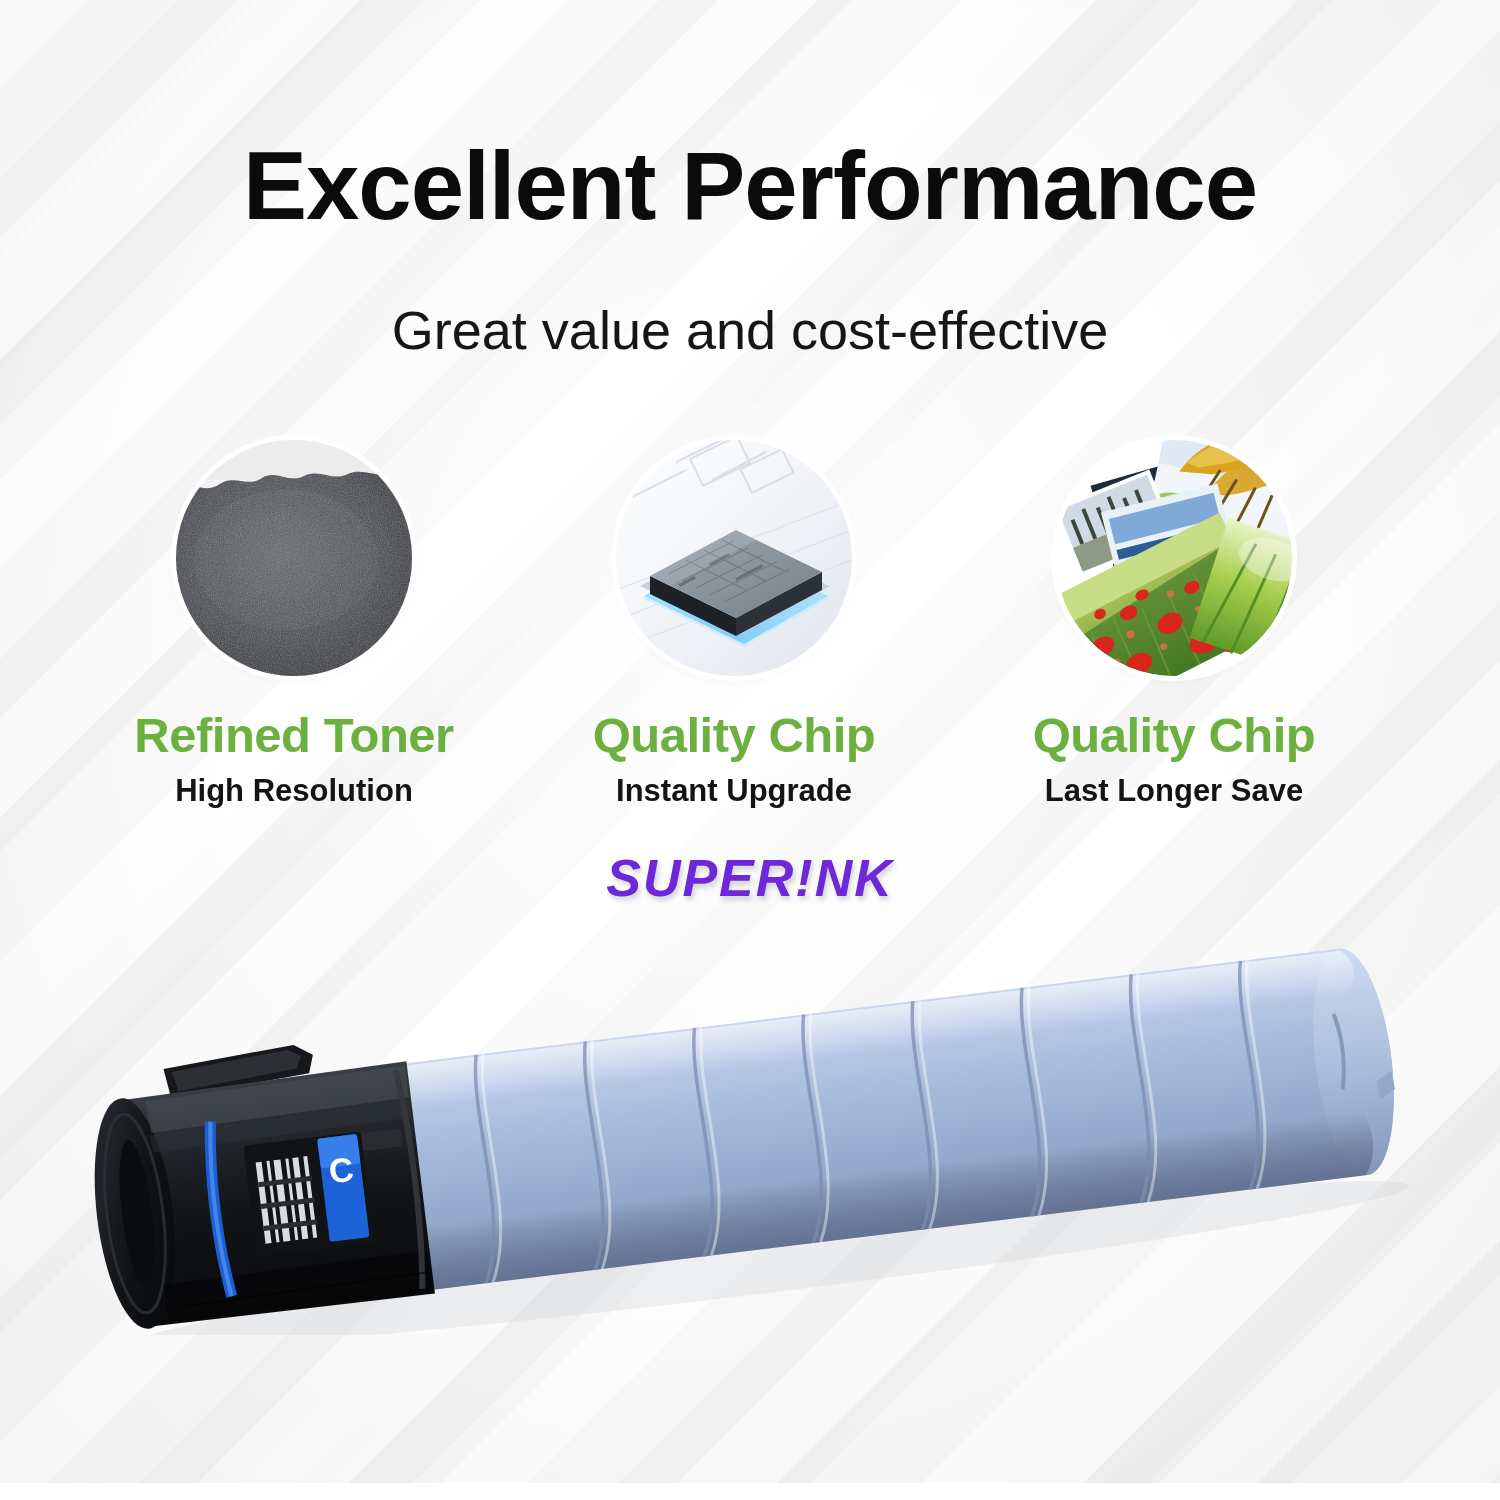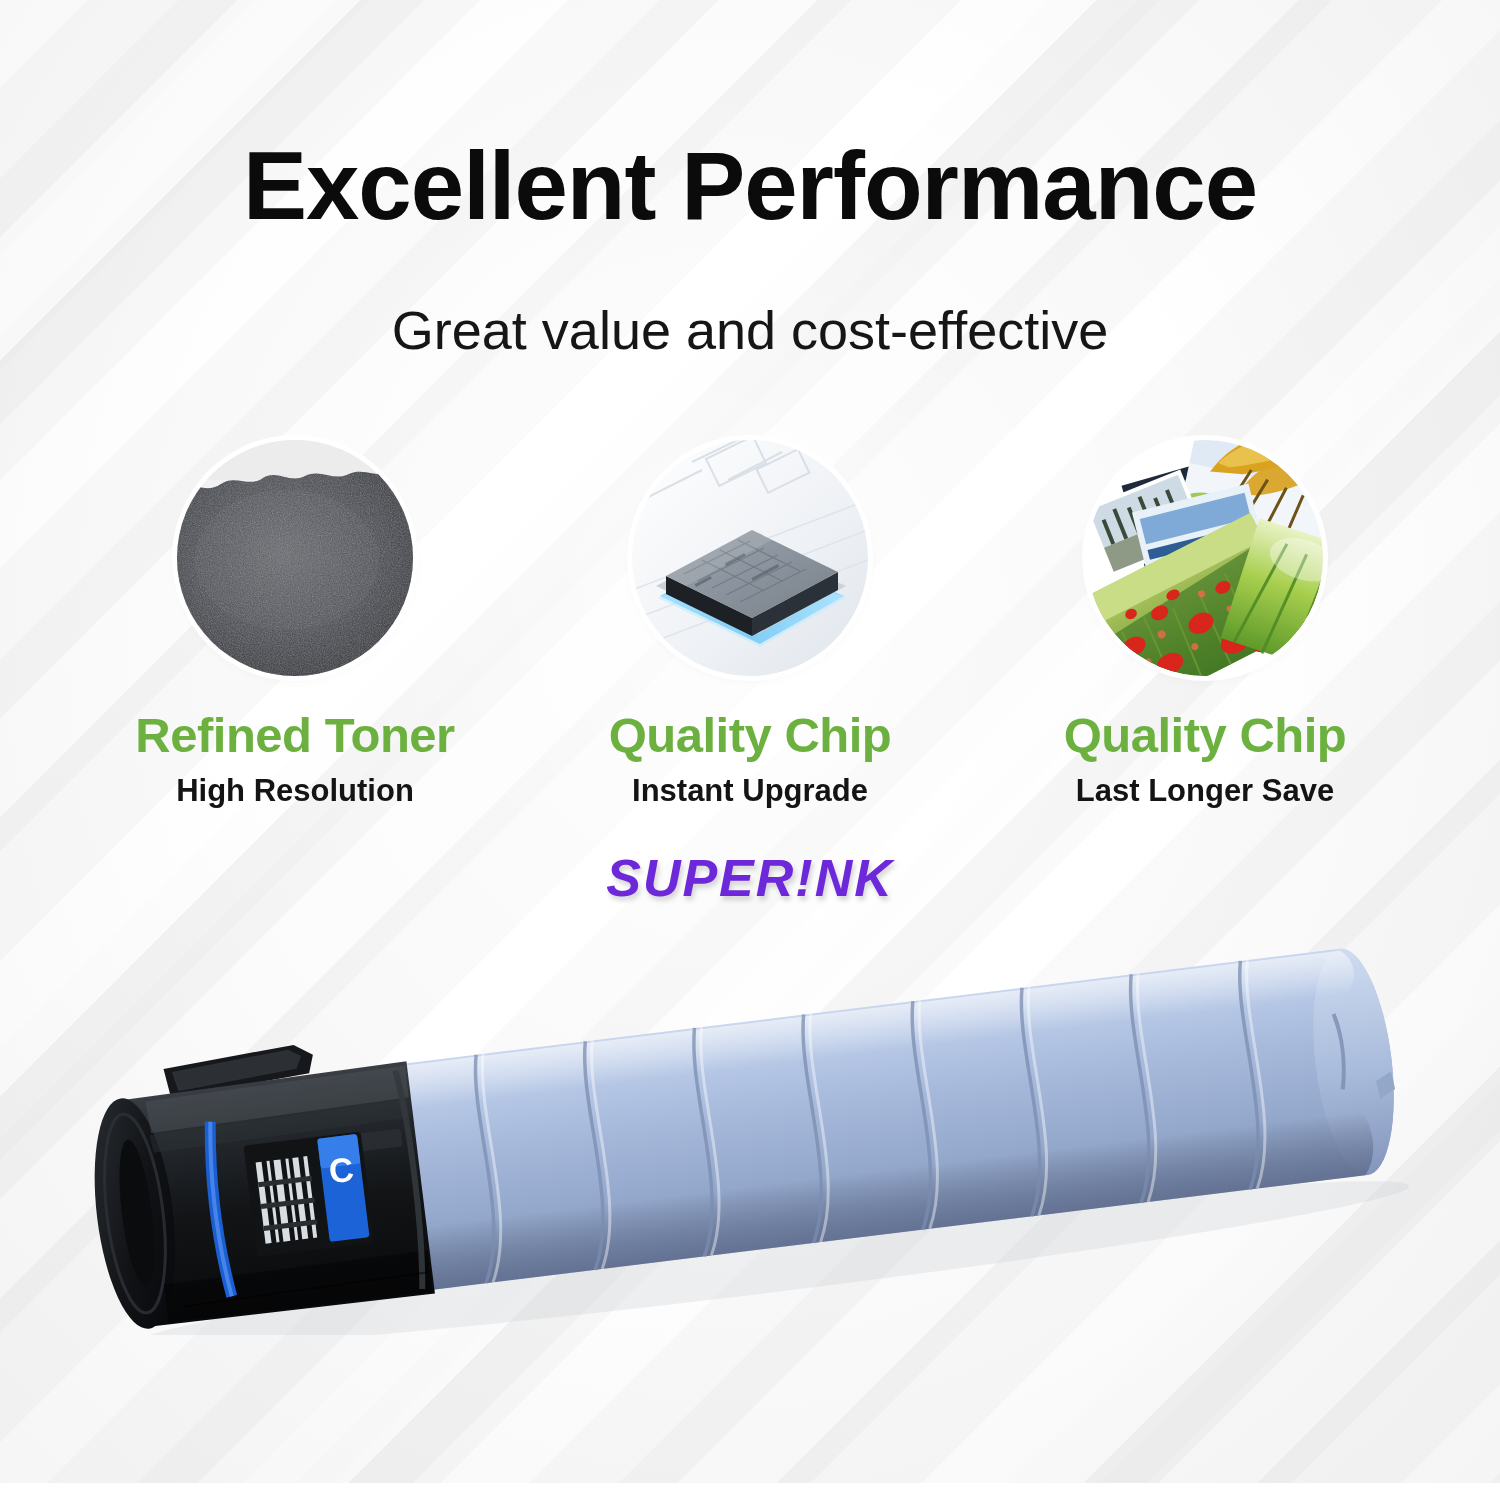--- a/index.html
+++ b/index.html
@@ -69,25 +69,25 @@
     font-size: 54px;
     font-weight: normal;
     color: #161616;
     line-height: 1.05;
     margin-top: 36px;
   }
 
   
   .features {
     position: absolute;
-    left: 75px;
+    left: 59px;
     top: 440px;
     width: 1350px;
     display: flex;
-    justify-content: space-between;
+    justify-content: center;
   }
   .feature {
     width: 440px;
     display: flex;
     flex-direction: column;
     align-items: center;
   }
   .circle {
     width: 236px;
     height: 236px;

